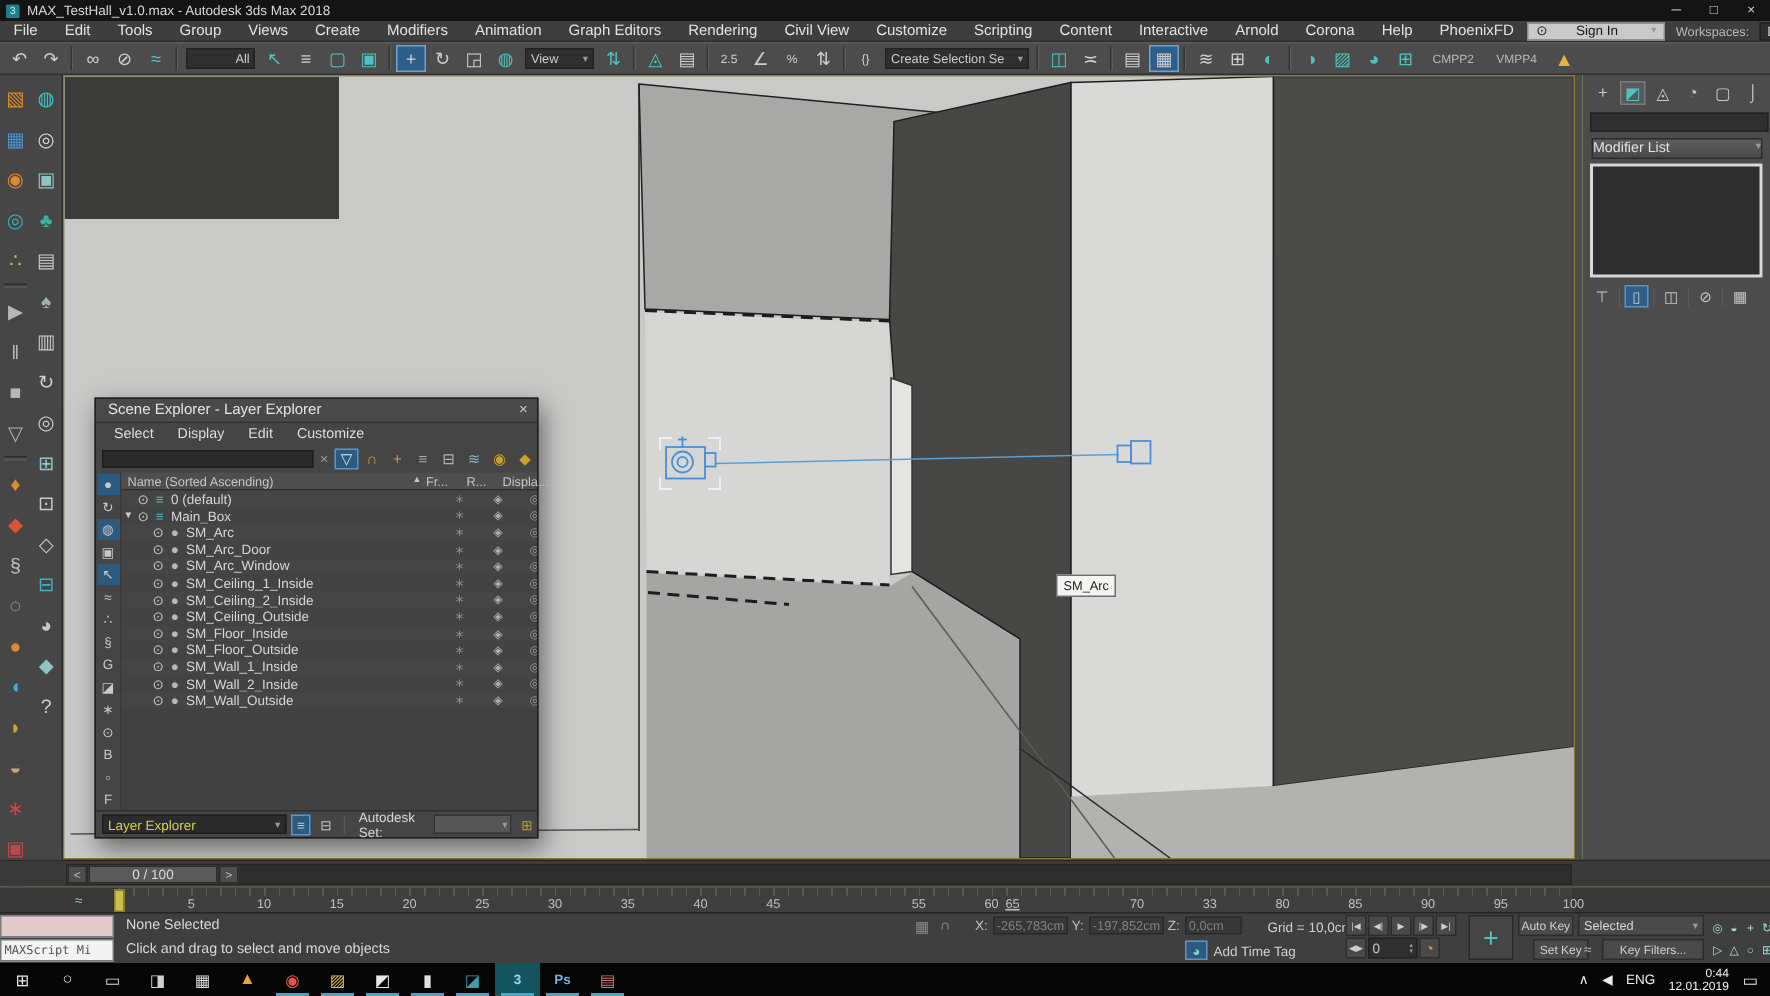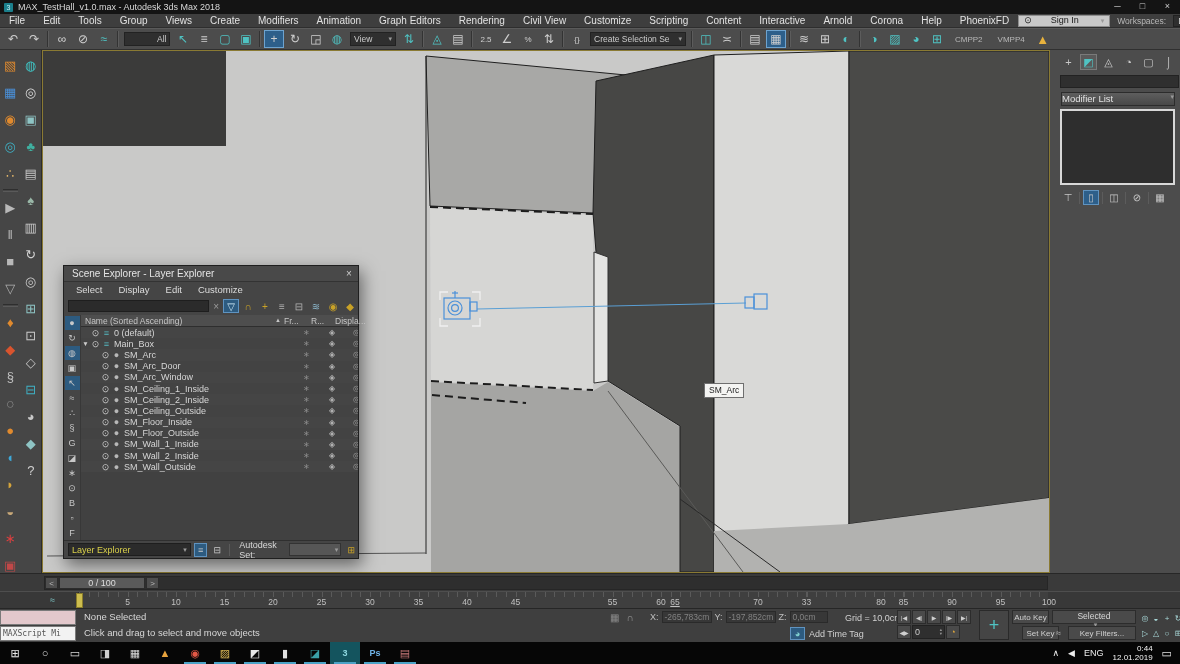--- a/index.html
+++ b/index.html
@@ -139,21 +139,21 @@
   .playback{position:absolute;left:897px;top:1px;width:82px;}
   .pb-row{display:flex;gap:1px;margin-bottom:1px;}
   .pb-btn{width:14px;height:14px;background:#4a4a4a;border:1px solid #2c2c2c;color:#cfcfcf;font-size:6px;display:flex;align-items:center;justify-content:center;flex:none;}
   .pb-frame{width:33px;height:14px;background:#2f2f2f;border:1px solid #222;color:#ccc;font-size:9px;display:flex;align-items:center;justify-content:space-between;padding:0 2px;}
   .pb-spin{font-size:4.5px;line-height:4.5px;color:#999;display:flex;flex-direction:column;}
   .bigkey{position:absolute;left:979px;top:1px;width:30px;height:30px;background:#454545;border:1px solid #2a2a2a;color:#4fc3c3;font-size:18px;display:flex;align-items:center;justify-content:center;}
   .sb-btn{position:absolute;height:14px;background:#4a4a4a;border:1px solid #2c2c2c;color:#d0d0d0;font-size:8px;display:flex;align-items:center;justify-content:center;}
   .autokey{left:1012px;top:1px;width:37px;}
   .setkey{left:1022px;top:17px;width:37px;}
   .keyfilters{left:1068px;top:17px;width:68px;}
-  .sel-dd{position:absolute;left:1052px;top:1px;width:84px;height:14px;background:#4a4a4a;border:1px solid #2c2c2c;font-size:8.5px;display:flex;justify-content:space-between;align-items:center;padding:0 3px;color:#d8d8d8;flex-direction:column;}
+  .sel-dd{position:absolute;left:1052px;top:1px;width:84px;height:14px;background:#4a4a4a;border:1px solid #2c2c2c;font-size:8.5px;display:flex;justify-content:space-between;align-items:center;padding:0 3px;color:#d8d8d8;}
   .kf-icon{position:absolute;left:1052px;top:18px;width:13px;height:13px;color:#bbb;font-size:9px;text-align:center;line-height:13px;}
   .nav{position:absolute;left:1140px;top:2px;display:grid;grid-template-columns:repeat(4,10px);grid-auto-rows:15px;gap:0 1px;}
   .nav-icon{display:flex;align-items:center;justify-content:center;font-size:8px;color:#a8d8d8;}
 
   
   .taskbar{position:absolute;top:642px;left:0;width:100%;height:22px;background:#060606;display:flex;align-items:stretch;}
   #tb-apps{display:flex;}
   .app{width:30px;display:flex;align-items:center;justify-content:center;font-size:11px;position:relative;flex:none;}
   .app.active{background:#14545e;}
   .app.u::after{content:"";position:absolute;left:4px;right:4px;bottom:0;height:2px;background:#4ba3c7;}
@@ -627,21 +627,21 @@
           <span style="left: 291px;">30</span>
           <span style="left: 339.5px;">35</span>
           <span style="left: 388px;">40</span>
           <span style="left: 436.5px;">45</span>
           <span style="left: 458px; margin-top: 33px;">50</span>
           <span style="left: 533.5px;">55</span>
           <span style="left: 582px;">60</span>
           <span style="left: 596px; text-decoration: underline;">65</span>
           <span style="left: 679px;">70</span>
           <span style="left: 727.5px;">33</span>
-          <span style="left: 776px; margin-left: 26px;">80</span>
+          <span style="left: 776px;">80</span>
           <span style="left: 824.5px;">85</span>
           <span style="left: 873px;">90</span>
           <span style="left: 921.5px;">95</span>
           <span style="left: 970px;">100</span>
         </div>
     </div>
     <div class="marker"></div>
   </div>
 
   <div class="statusbar">

